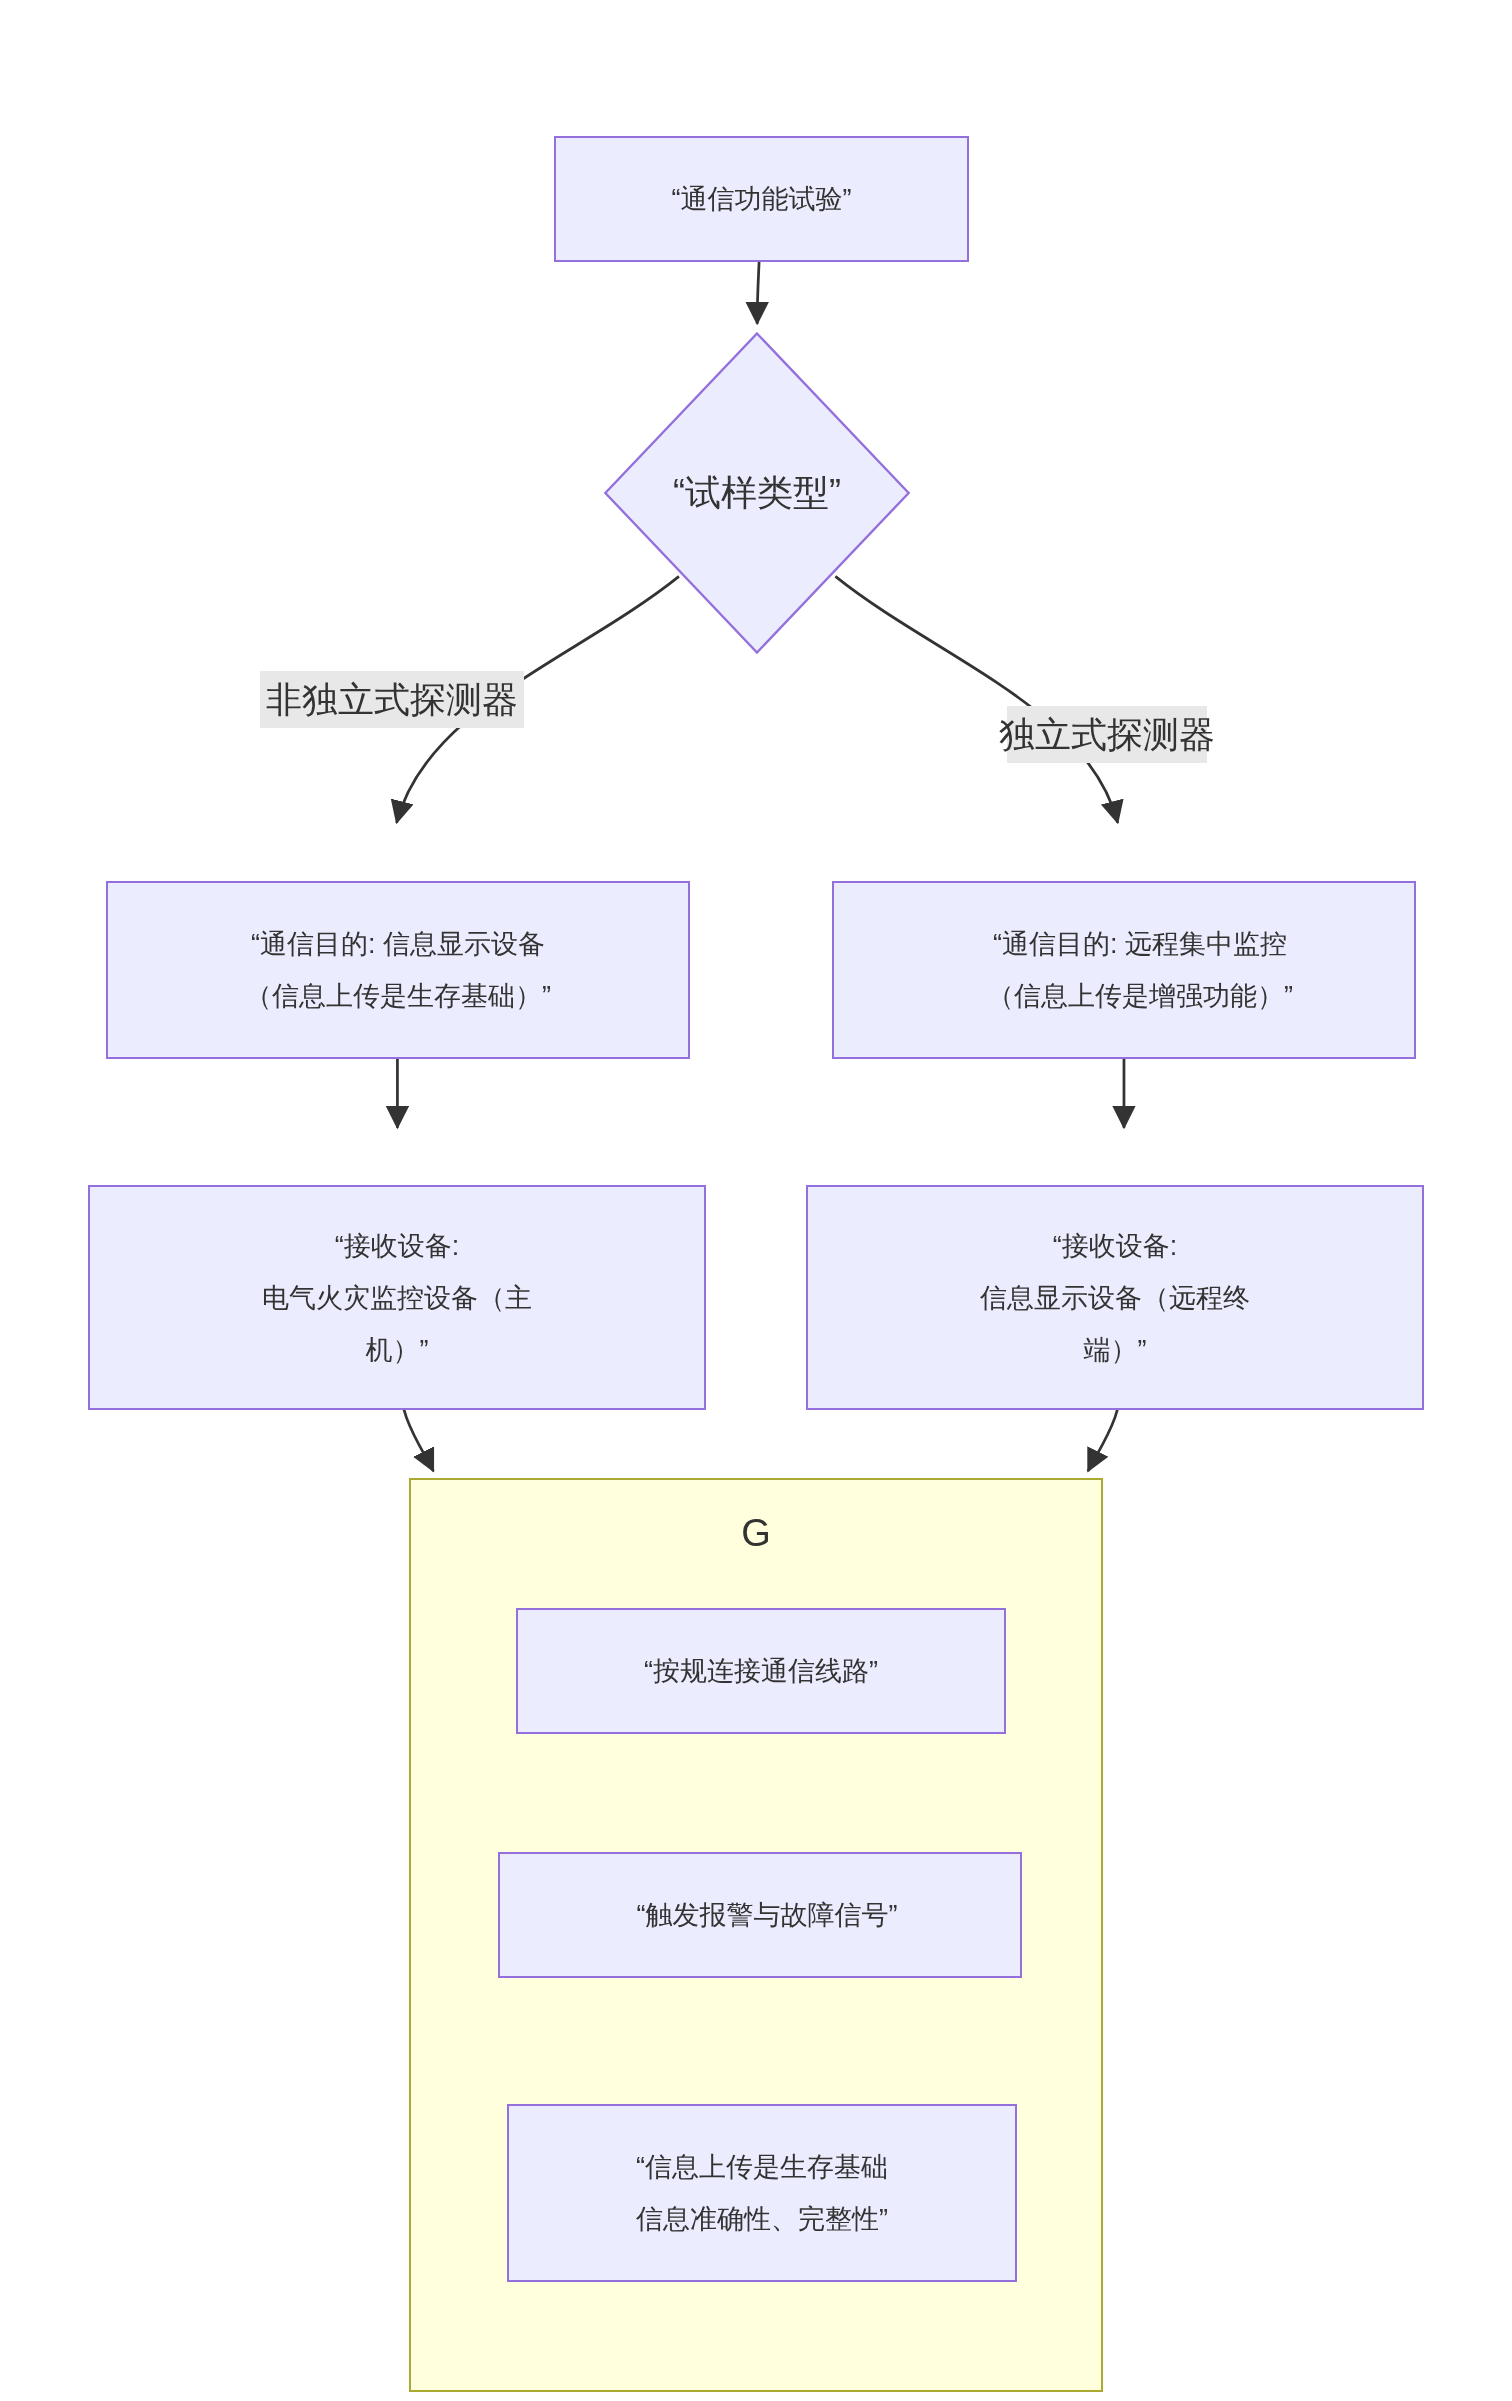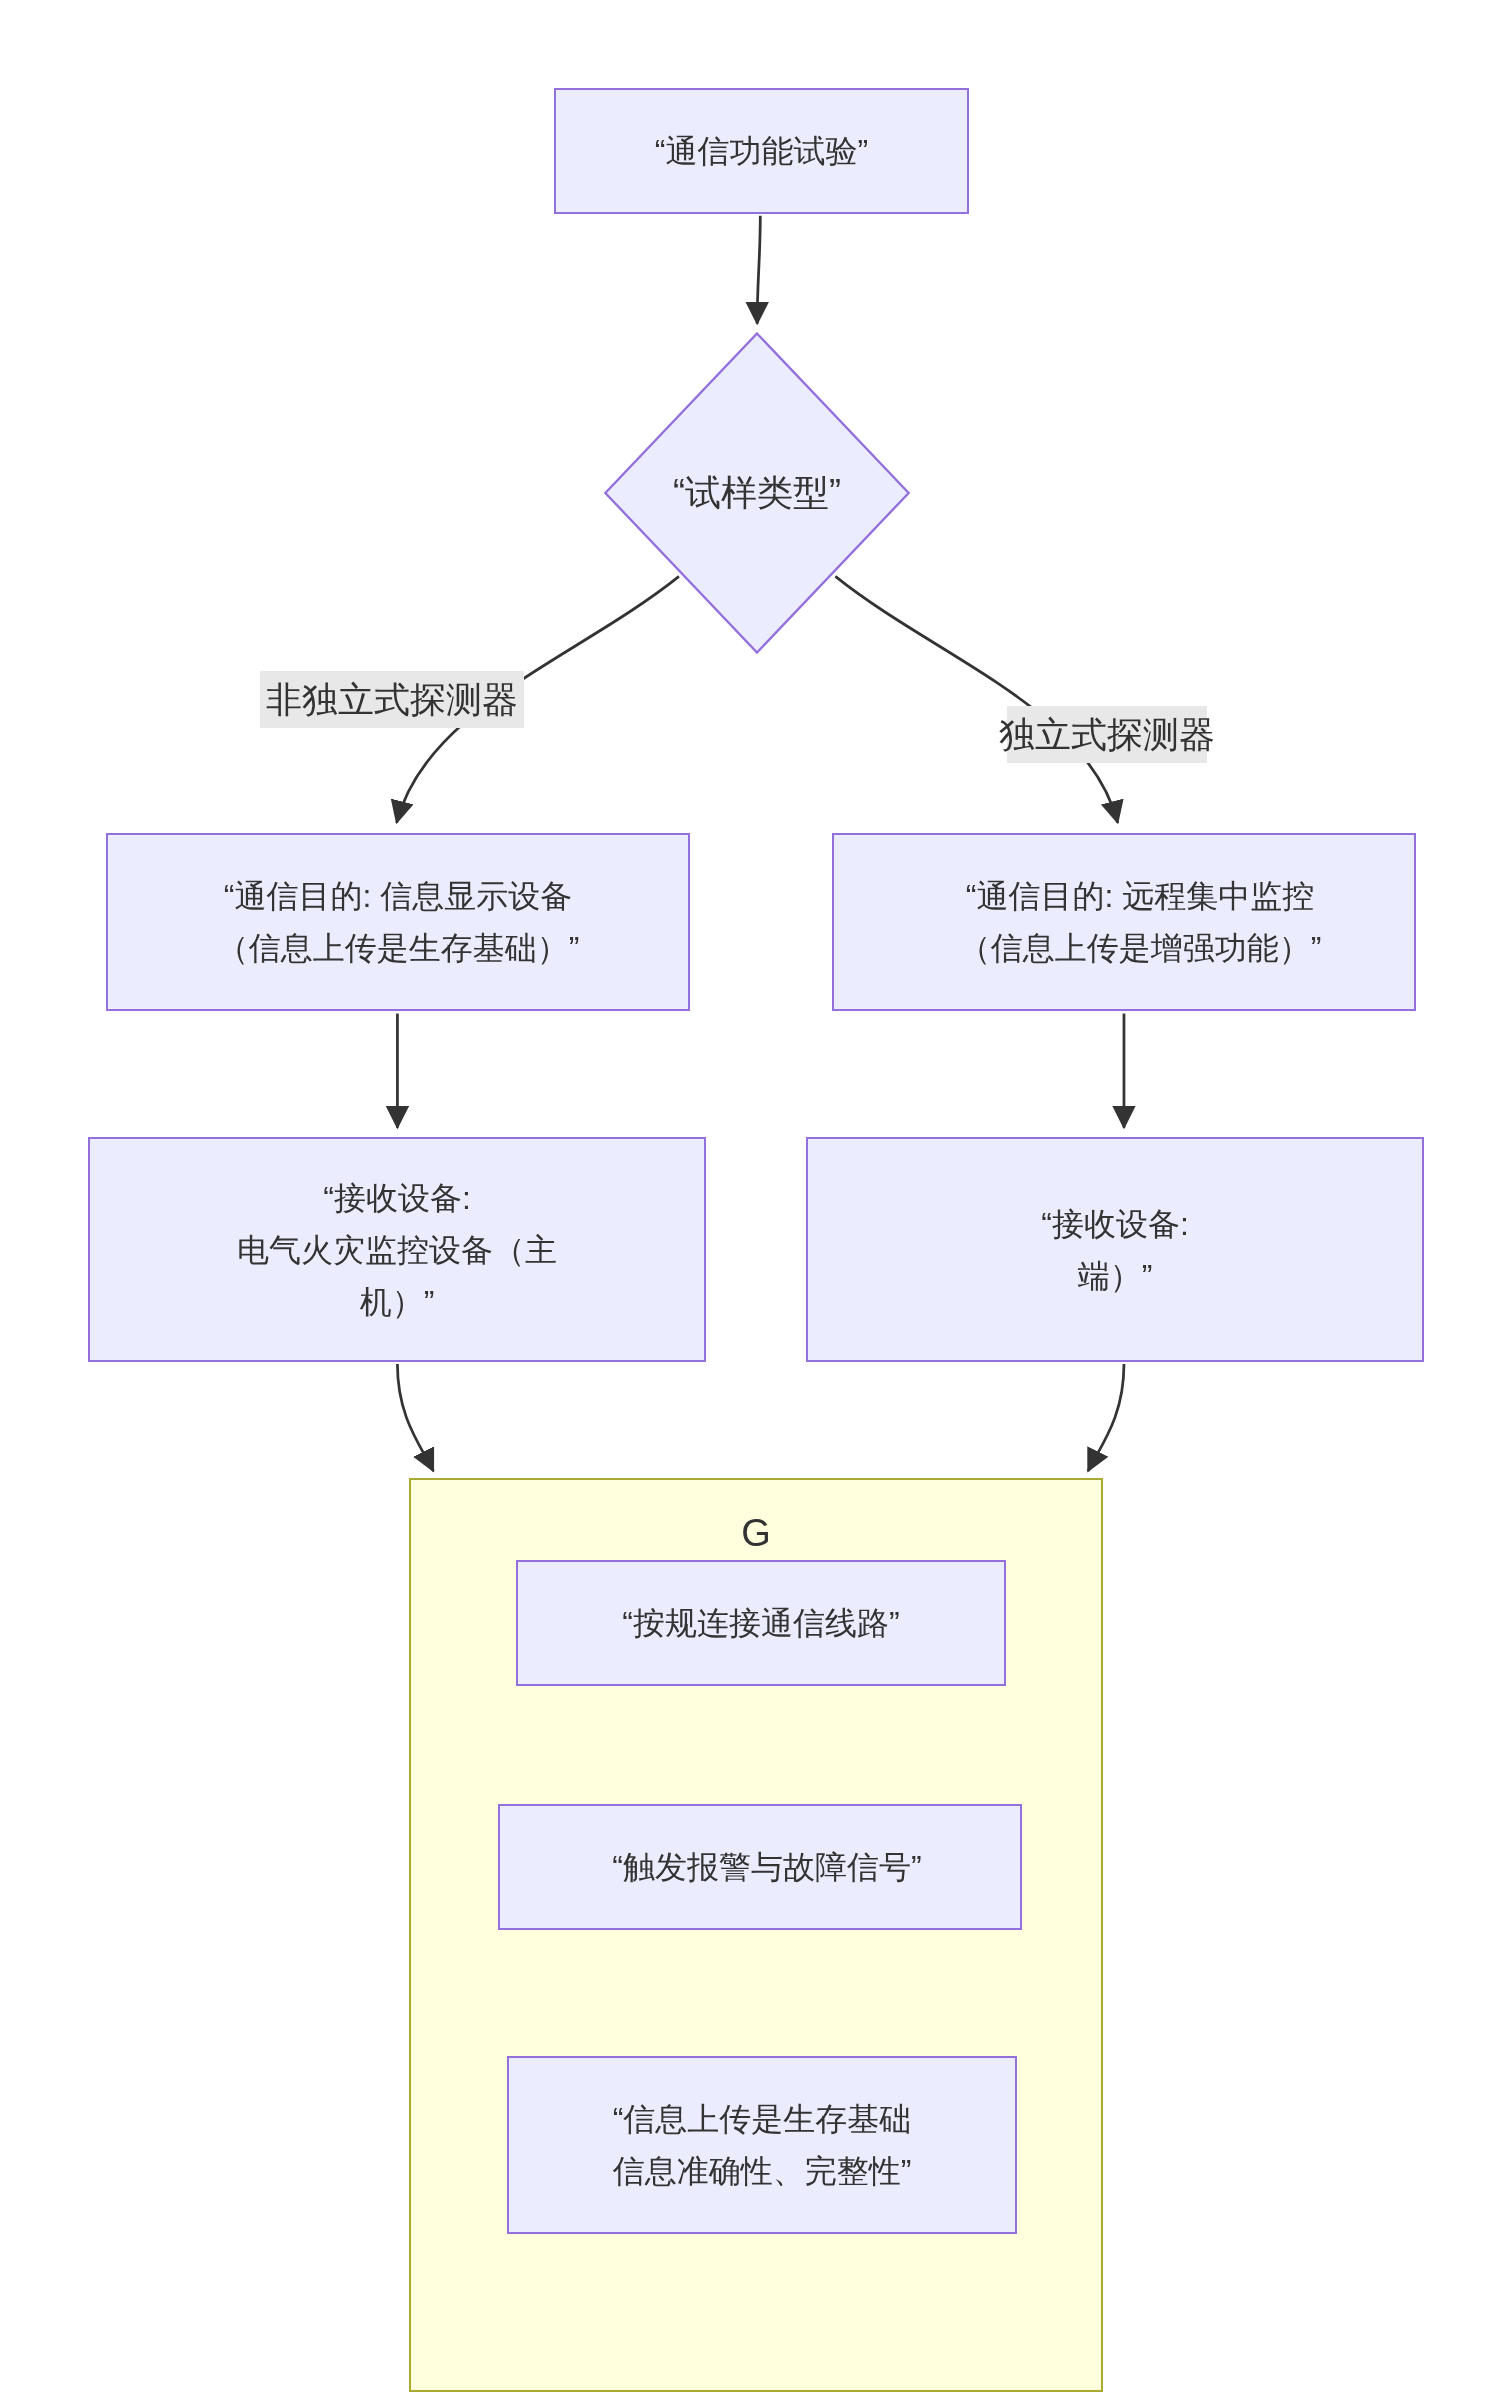--- a/index.html
+++ b/index.html
@@ -12,21 +12,21 @@
     width:1512px;height:2401px;position:relative;background:#ffffff;
     font-family:"Liberation Sans","DejaVu Sans",sans-serif;color:var(--text-color);
   }
   .edges{position:absolute;left:0;top:0;width:1512px;height:2401px;}
   .edge{fill:none;stroke:var(--edge-color);stroke-width:3.5px;}
   .arrow-head{fill:var(--edge-color);stroke:none;}
   .node{
     position:absolute;box-sizing:border-box;
     background:var(--node-fill);border:2.3px solid var(--node-border);
     display:flex;flex-direction:column;align-items:center;justify-content:center;
-    font-size:32px;line-height:52px;text-align:center;color:var(--text-color);
+    font-size:27px;line-height:52px;text-align:center;color:var(--text-color);margin-top:48px;
   }
   .cluster{
     position:absolute;box-sizing:border-box;
     background:var(--cluster-fill);border:2.3px solid var(--cluster-border);
   }
   .cluster-title{
     position:absolute;left:0;top:33px;width:100%;text-align:center;
     font-size:38px;line-height:41px;color:var(--text-color);
   }
   .diamond-wrap{
@@ -94,20 +94,21 @@
 </div>
 
 <div class="node" style="left:88px;top:1137px;width:618px;height:225px;">
   <span class="line">“接收设备:</span>
   <span class="line">电气火灾监控设备（主</span>
   <span class="line">机）”</span>
 </div>
 
 <div class="node" style="left:806px;top:1137px;width:618px;height:225px;">
   <span class="line">“接收设备:</span>
+  <span class="line">信息显示设备（远程终</span>
   <span class="line">端）”</span>
 </div>
 
 <div class="node" style="left:516px;top:1560px;width:490px;height:126px;">
   <span>“按规连接通信线路”</span>
 </div>
 
 <div class="node" style="left:498px;top:1804px;width:524px;height:126px;padding-left:14px;">
   <span>“触发报警与故障信号”</span>
 </div>

